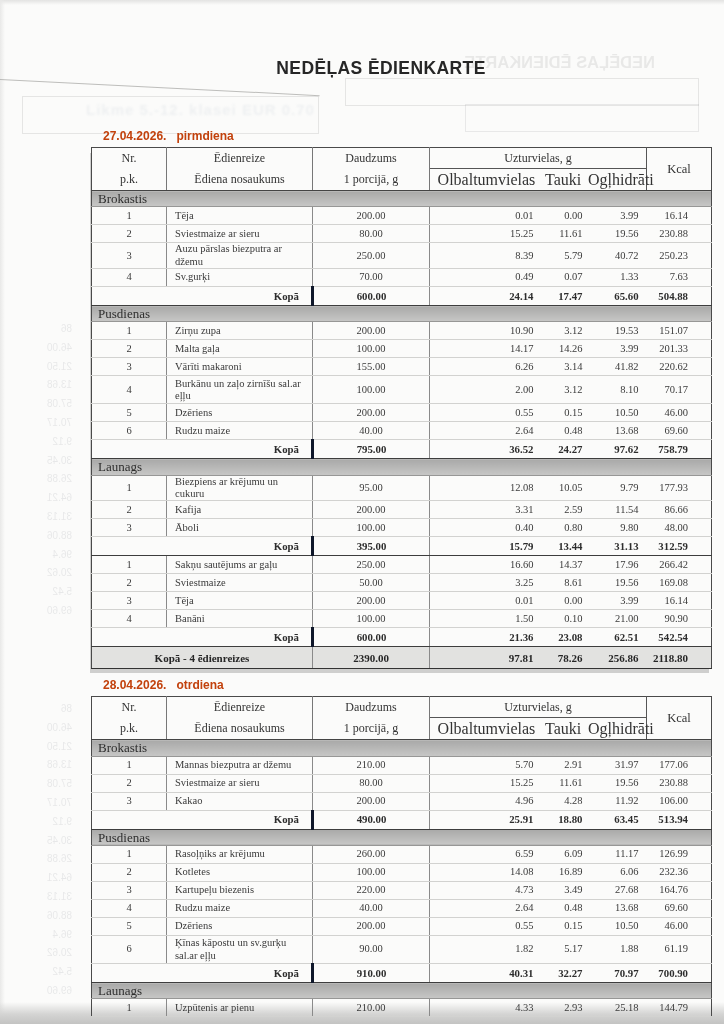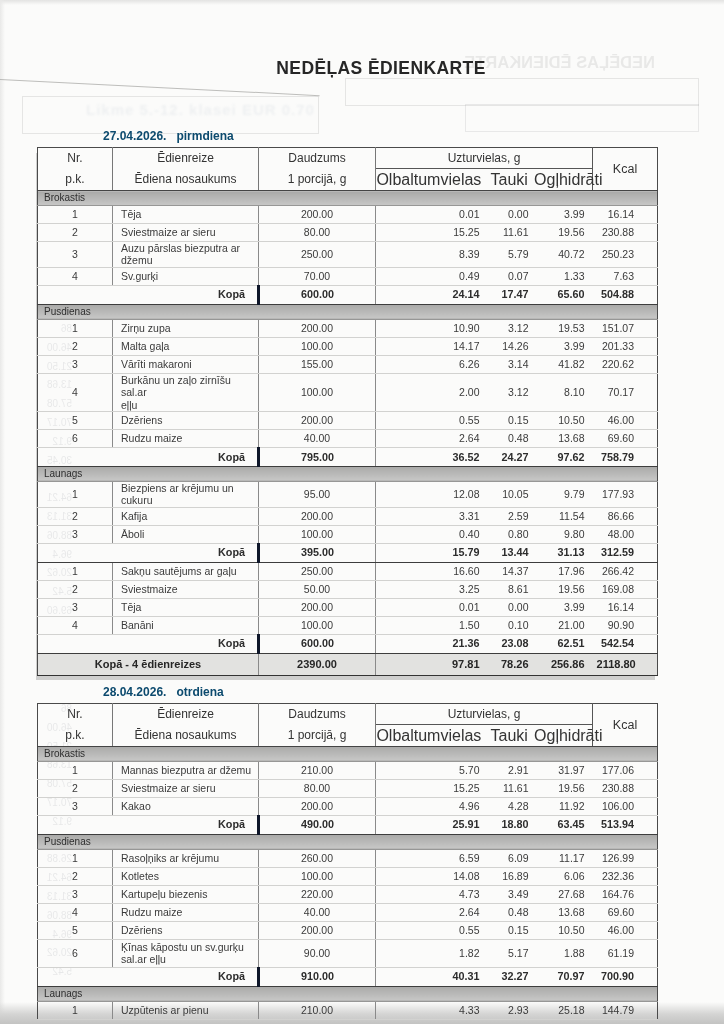--- a/index.html
+++ b/index.html
@@ -16,39 +16,39 @@
   .ghost-box1{top:96px;left:22px;width:295px;height:36px;border:1px solid rgba(150,150,150,.22);}
   .ghost-box2{top:78px;left:345px;width:352px;height:26px;border:1px solid rgba(150,150,150,.22);}
   .ghost-box3{top:104px;left:465px;width:232px;height:26px;border:1px solid rgba(150,150,150,.18);}
   .ghost-nums{width:70px;font-size:10px;line-height:18.8px;color:#6a6f7a;opacity:.13;transform:scaleX(-1);filter:blur(.7px);white-space:pre-line;text-align:left;}
   .ghost-nums.g1{top:320px;left:2px;}
   .ghost-nums.g2{top:700px;left:2px;}
   
   .sheet{position:relative;z-index:2;}
   .doc-title{margin:58px 0 0;text-align:center;transform:translateX(19px);font-size:17.5px;font-weight:700;letter-spacing:.4px;color:#262626;}
   .day{margin:0;}
-  .day-heading{margin:50px 0 4px 103px;font-size:12px;font-weight:700;color:#0c4a6e;}
+  .day-heading{margin:50px 0 4px 103px;font-size:12px;font-weight:700;color:#c2410c;}
   .day + .day .day-heading{margin-top:9px;}
   .day-heading .weekday{margin-left:10px;}
-  table.menu-table{margin-left:37px;width:620px;border-collapse:collapse;table-layout:fixed;border:1.4px solid #4a4a4a;border-bottom-width:1.2px;}
+  table.menu-table{margin-left:91px;width:620px;border-collapse:collapse;table-layout:fixed;border:1.4px solid #4a4a4a;border-bottom-width:1.2px;font-family:Liberation Serif, serif;}
   .day-0 table.menu-table{box-shadow:-2px 5px 0 -1px rgba(145,145,145,.42);}
   .day-1 table.menu-table{border-bottom:none;}
   col.w1{width:75px;}col.w2{width:146px;}col.w3{width:117px;}col.w4{width:109px;}col.w5{width:50px;}col.w6{width:58px;}col.w7{width:65px;}
   thead th{padding:0;font-weight:400;font-size:12px;color:#333;border-bottom:1.2px solid #444;vertical-align:middle;}
   th.h-c1,th.h-c2,th.h-c3{border-right:1px solid #777;}
   th.h-c4{border-right:1px solid #555;}
   .hline{height:21px;line-height:21px;text-align:center;}
   .nut-group{height:20px;line-height:20px;text-align:center;border-bottom:1px solid #555;}
   .nut-sub{display:flex;height:21px;line-height:21px;font-size:16px;}
   .nut-sub .s-p{width:109px;text-align:right;padding-right:3px;box-sizing:border-box;}
   .nut-sub .s-f{width:50px;text-align:center;}
   .nut-sub .s-c{width:58px;text-align:left;}
   th.h-c5{font-size:12.5px;}
   tbody td{font-size:10.5px;line-height:1.18;padding:0 4px;vertical-align:middle;color:#3a3a3a;}
-  tr.section-bar td{height:14px;background:linear-gradient(180deg,#a9a9a8,#c7c7c6);border-top:1px solid #8c8c8c;border-bottom:1px solid #979796;font-size:10px;color:#2e2e2e;padding-left:6px;}
+  tr.section-bar td{height:14px;background:linear-gradient(180deg,#a9a9a8,#c7c7c6);border-top:1px solid #8c8c8c;border-bottom:1px solid #979796;font-size:13px;color:#2e2e2e;padding-left:6px;}
   tr.data-row td{height:17px;border-bottom:1px solid #d2d2d0;}
   tr.data-row.two-line td{height:27px;}
   td.c-nr{text-align:center;border-right:1px solid #8a8a8a;}
   td.c-name{padding-left:8px;border-right:1px solid #8a8a8a;white-space:pre-line;}
   td.c-qty{text-align:center;border-right:1px solid #8a8a8a;}
   td.c-p{text-align:right;padding-right:5px;}
   td.c-f{text-align:right;padding-right:6px;}
   td.c-c{text-align:right;padding-right:8px;}
   td.c-kcal{text-align:right;padding-right:23px;}
   tr.total-row td{height:18px;font-weight:700;border-top:1.4px solid #3d3d3d;border-bottom:1.4px solid #3d3d3d;font-size:10.8px;color:#2d2d2d;}

